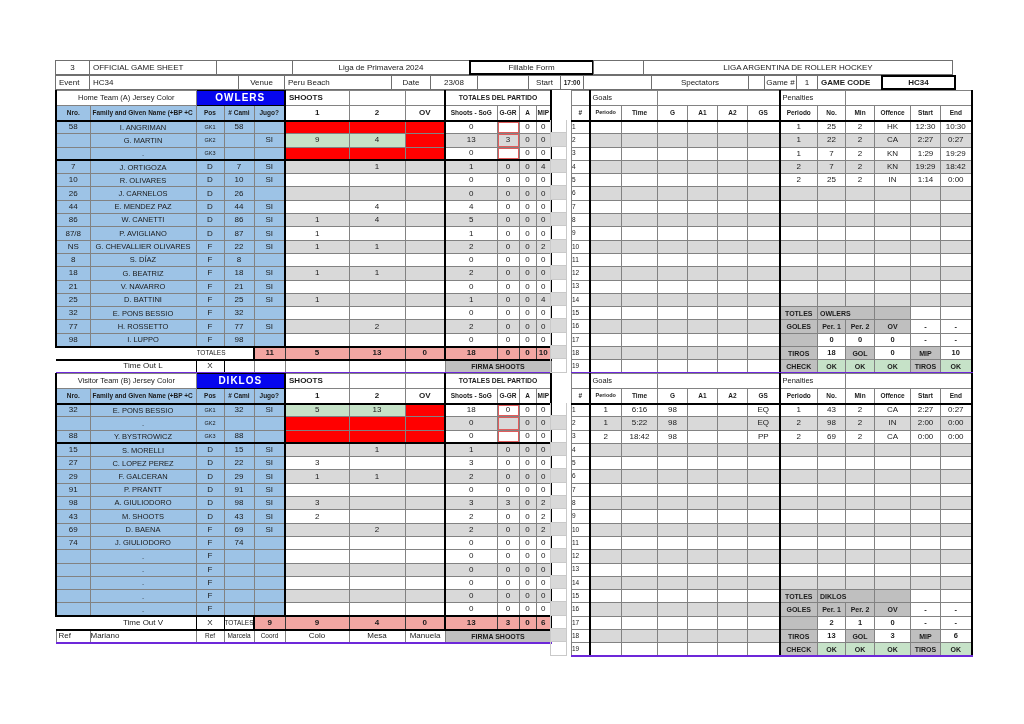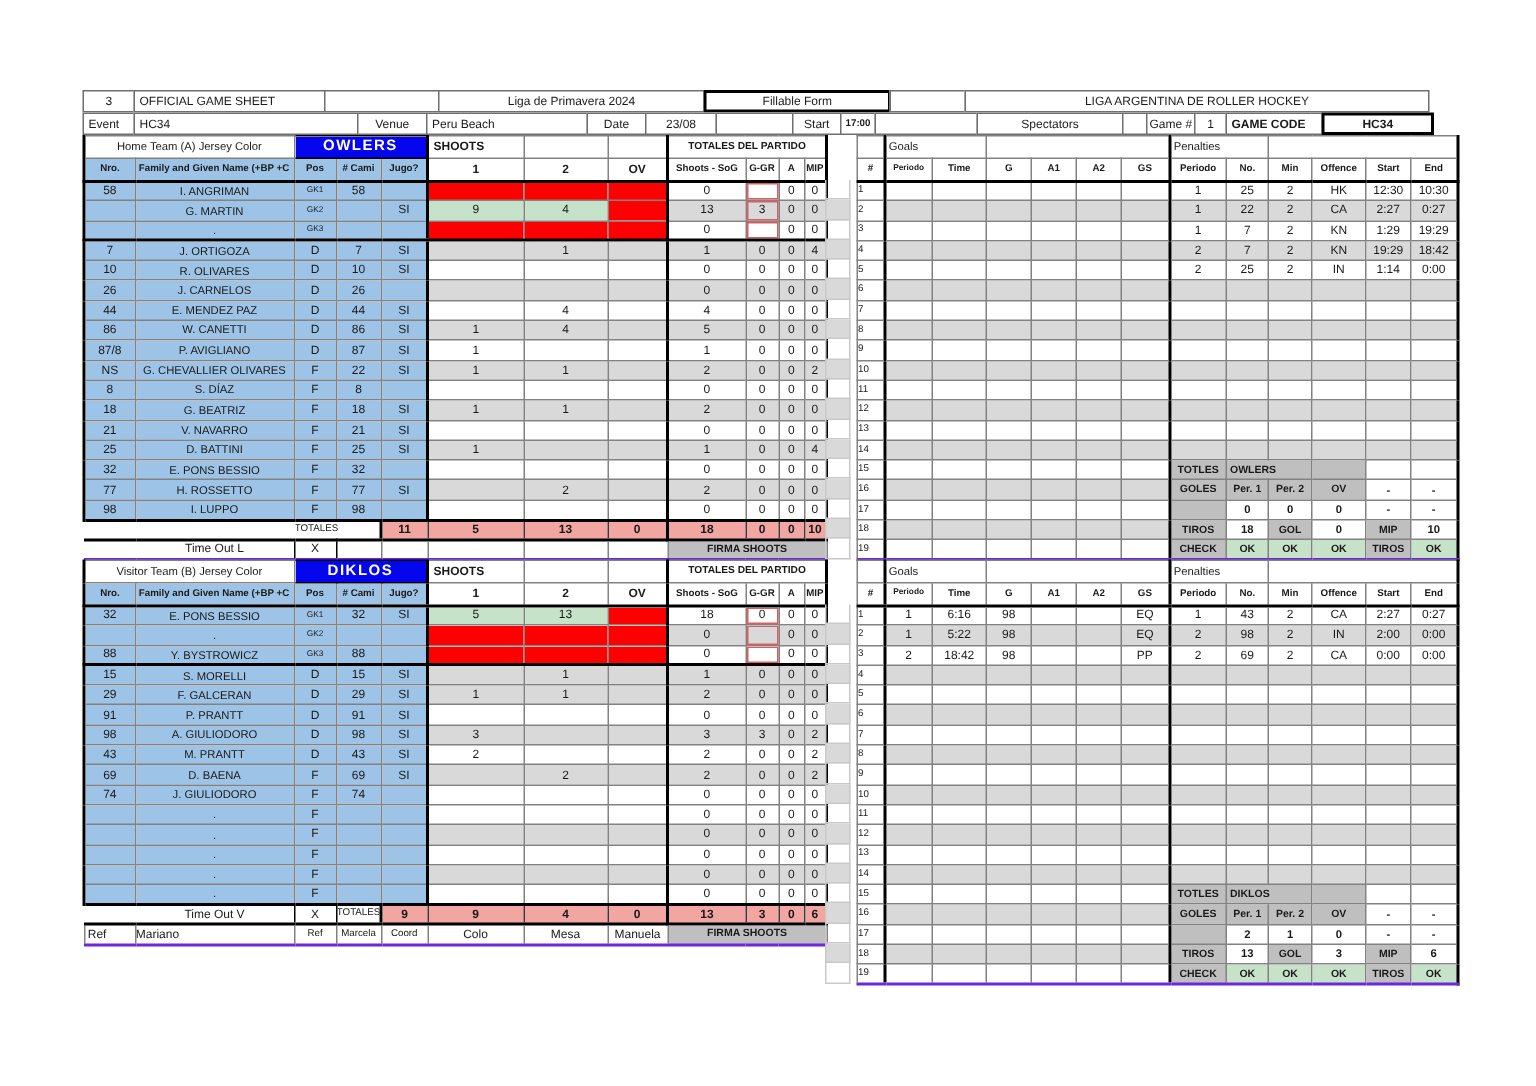--- a/index.html
+++ b/index.html
@@ -834,20 +834,34 @@
               <td class="blue">SI</td>
               <td class="cg bL"></td>
               <td class="cg">1</td>
               <td class="cg bR"></td>
               <td class="cg">1</td>
               <td class="cg">0</td>
               <td class="cg">0</td>
               <td class="cg bR">0</td>
             </tr>
             <tr>
+              <td class="blue bL">27</td>
+              <td class="blue name">C. LOPEZ PEREZ</td>
+              <td class="blue">D</td>
+              <td class="blue">22</td>
+              <td class="blue">SI</td>
+              <td class=" bL">3</td>
+              <td></td>
+              <td class=" bR"></td>
+              <td>3</td>
+              <td>0</td>
+              <td>0</td>
+              <td class=" bR">0</td>
+            </tr>
+            <tr>
               <td class="blue bL">29</td>
               <td class="blue name">F. GALCERAN</td>
               <td class="blue">D</td>
               <td class="blue">29</td>
               <td class="blue">SI</td>
               <td class="cg bL">1</td>
               <td class="cg">1</td>
               <td class="cg bR"></td>
               <td class="cg">2</td>
               <td class="cg">0</td>
@@ -877,21 +891,21 @@
               <td class="cg bL">3</td>
               <td class="cg"></td>
               <td class="cg bR"></td>
               <td class="cg">3</td>
               <td class="cg">3</td>
               <td class="cg">0</td>
               <td class="cg bR">2</td>
             </tr>
             <tr>
               <td class="blue bL">43</td>
-              <td class="blue name">M. PRANTT</td>
+              <td class="blue name">M. SHOOTS</td>
               <td class="blue">D</td>
               <td class="blue">43</td>
               <td class="blue">SI</td>
               <td class=" bL">2</td>
               <td></td>
               <td class=" bR"></td>
               <td>2</td>
               <td>0</td>
               <td>0</td>
               <td class=" bR">2</td>

